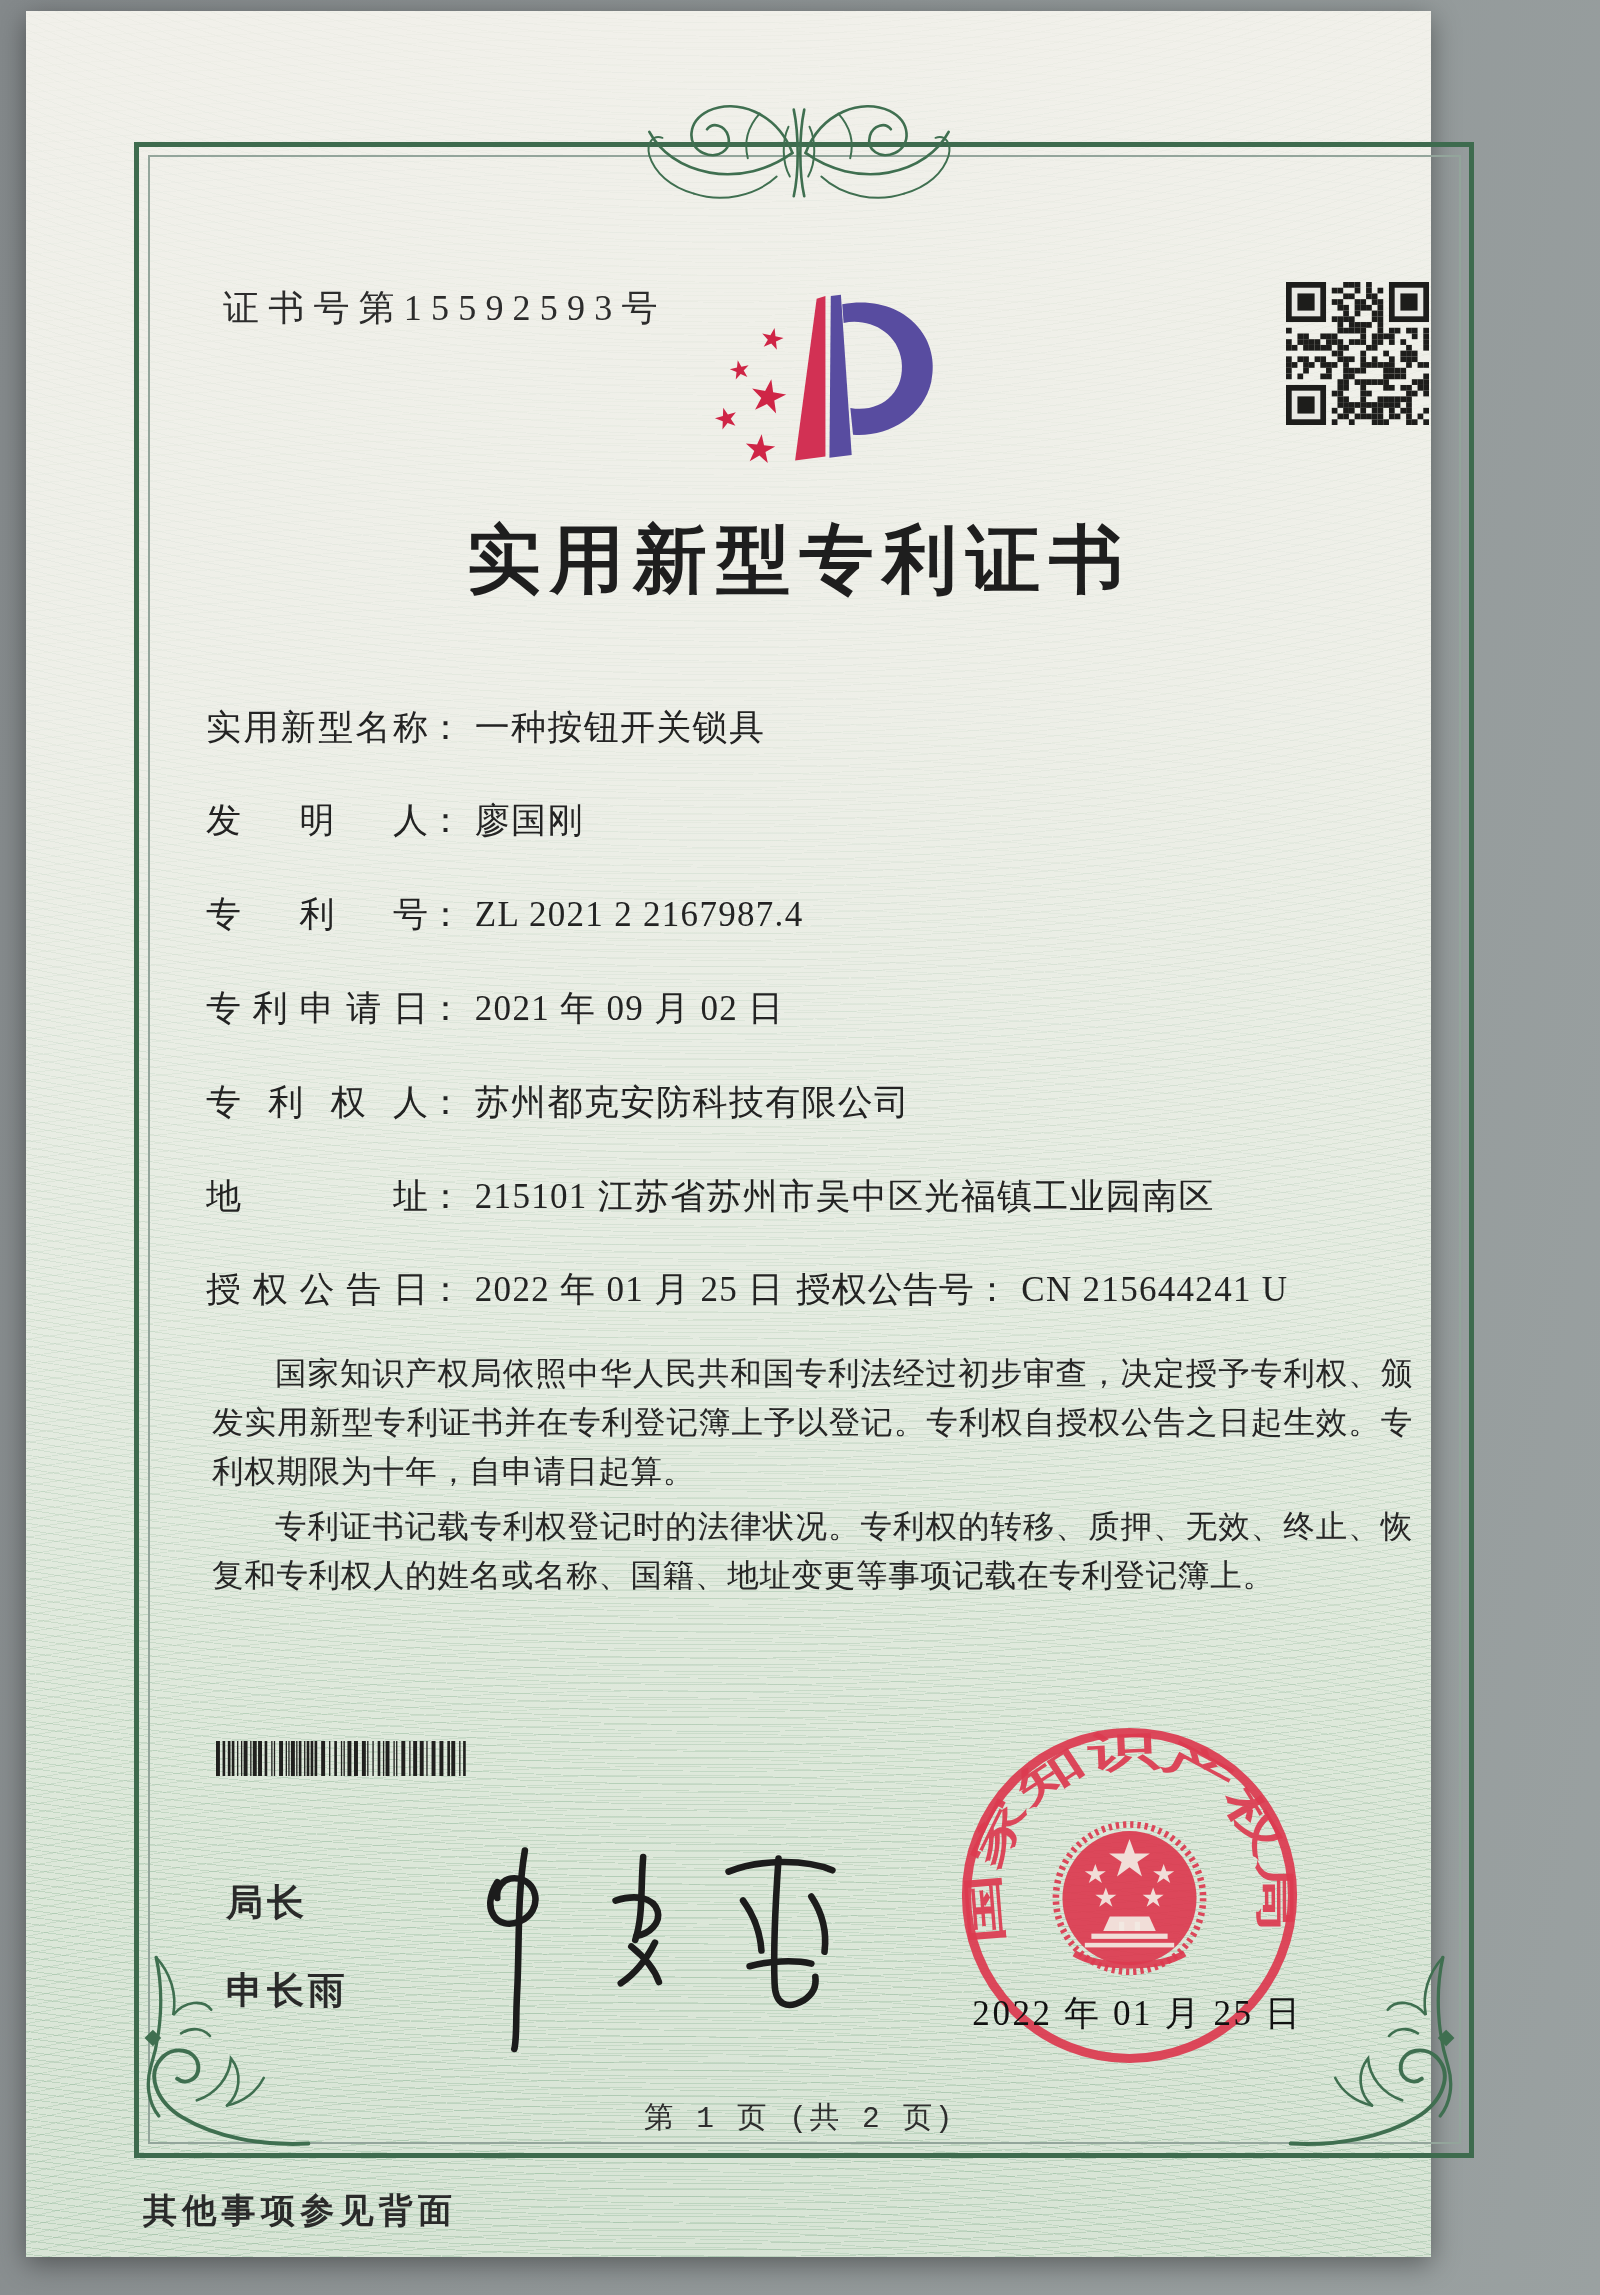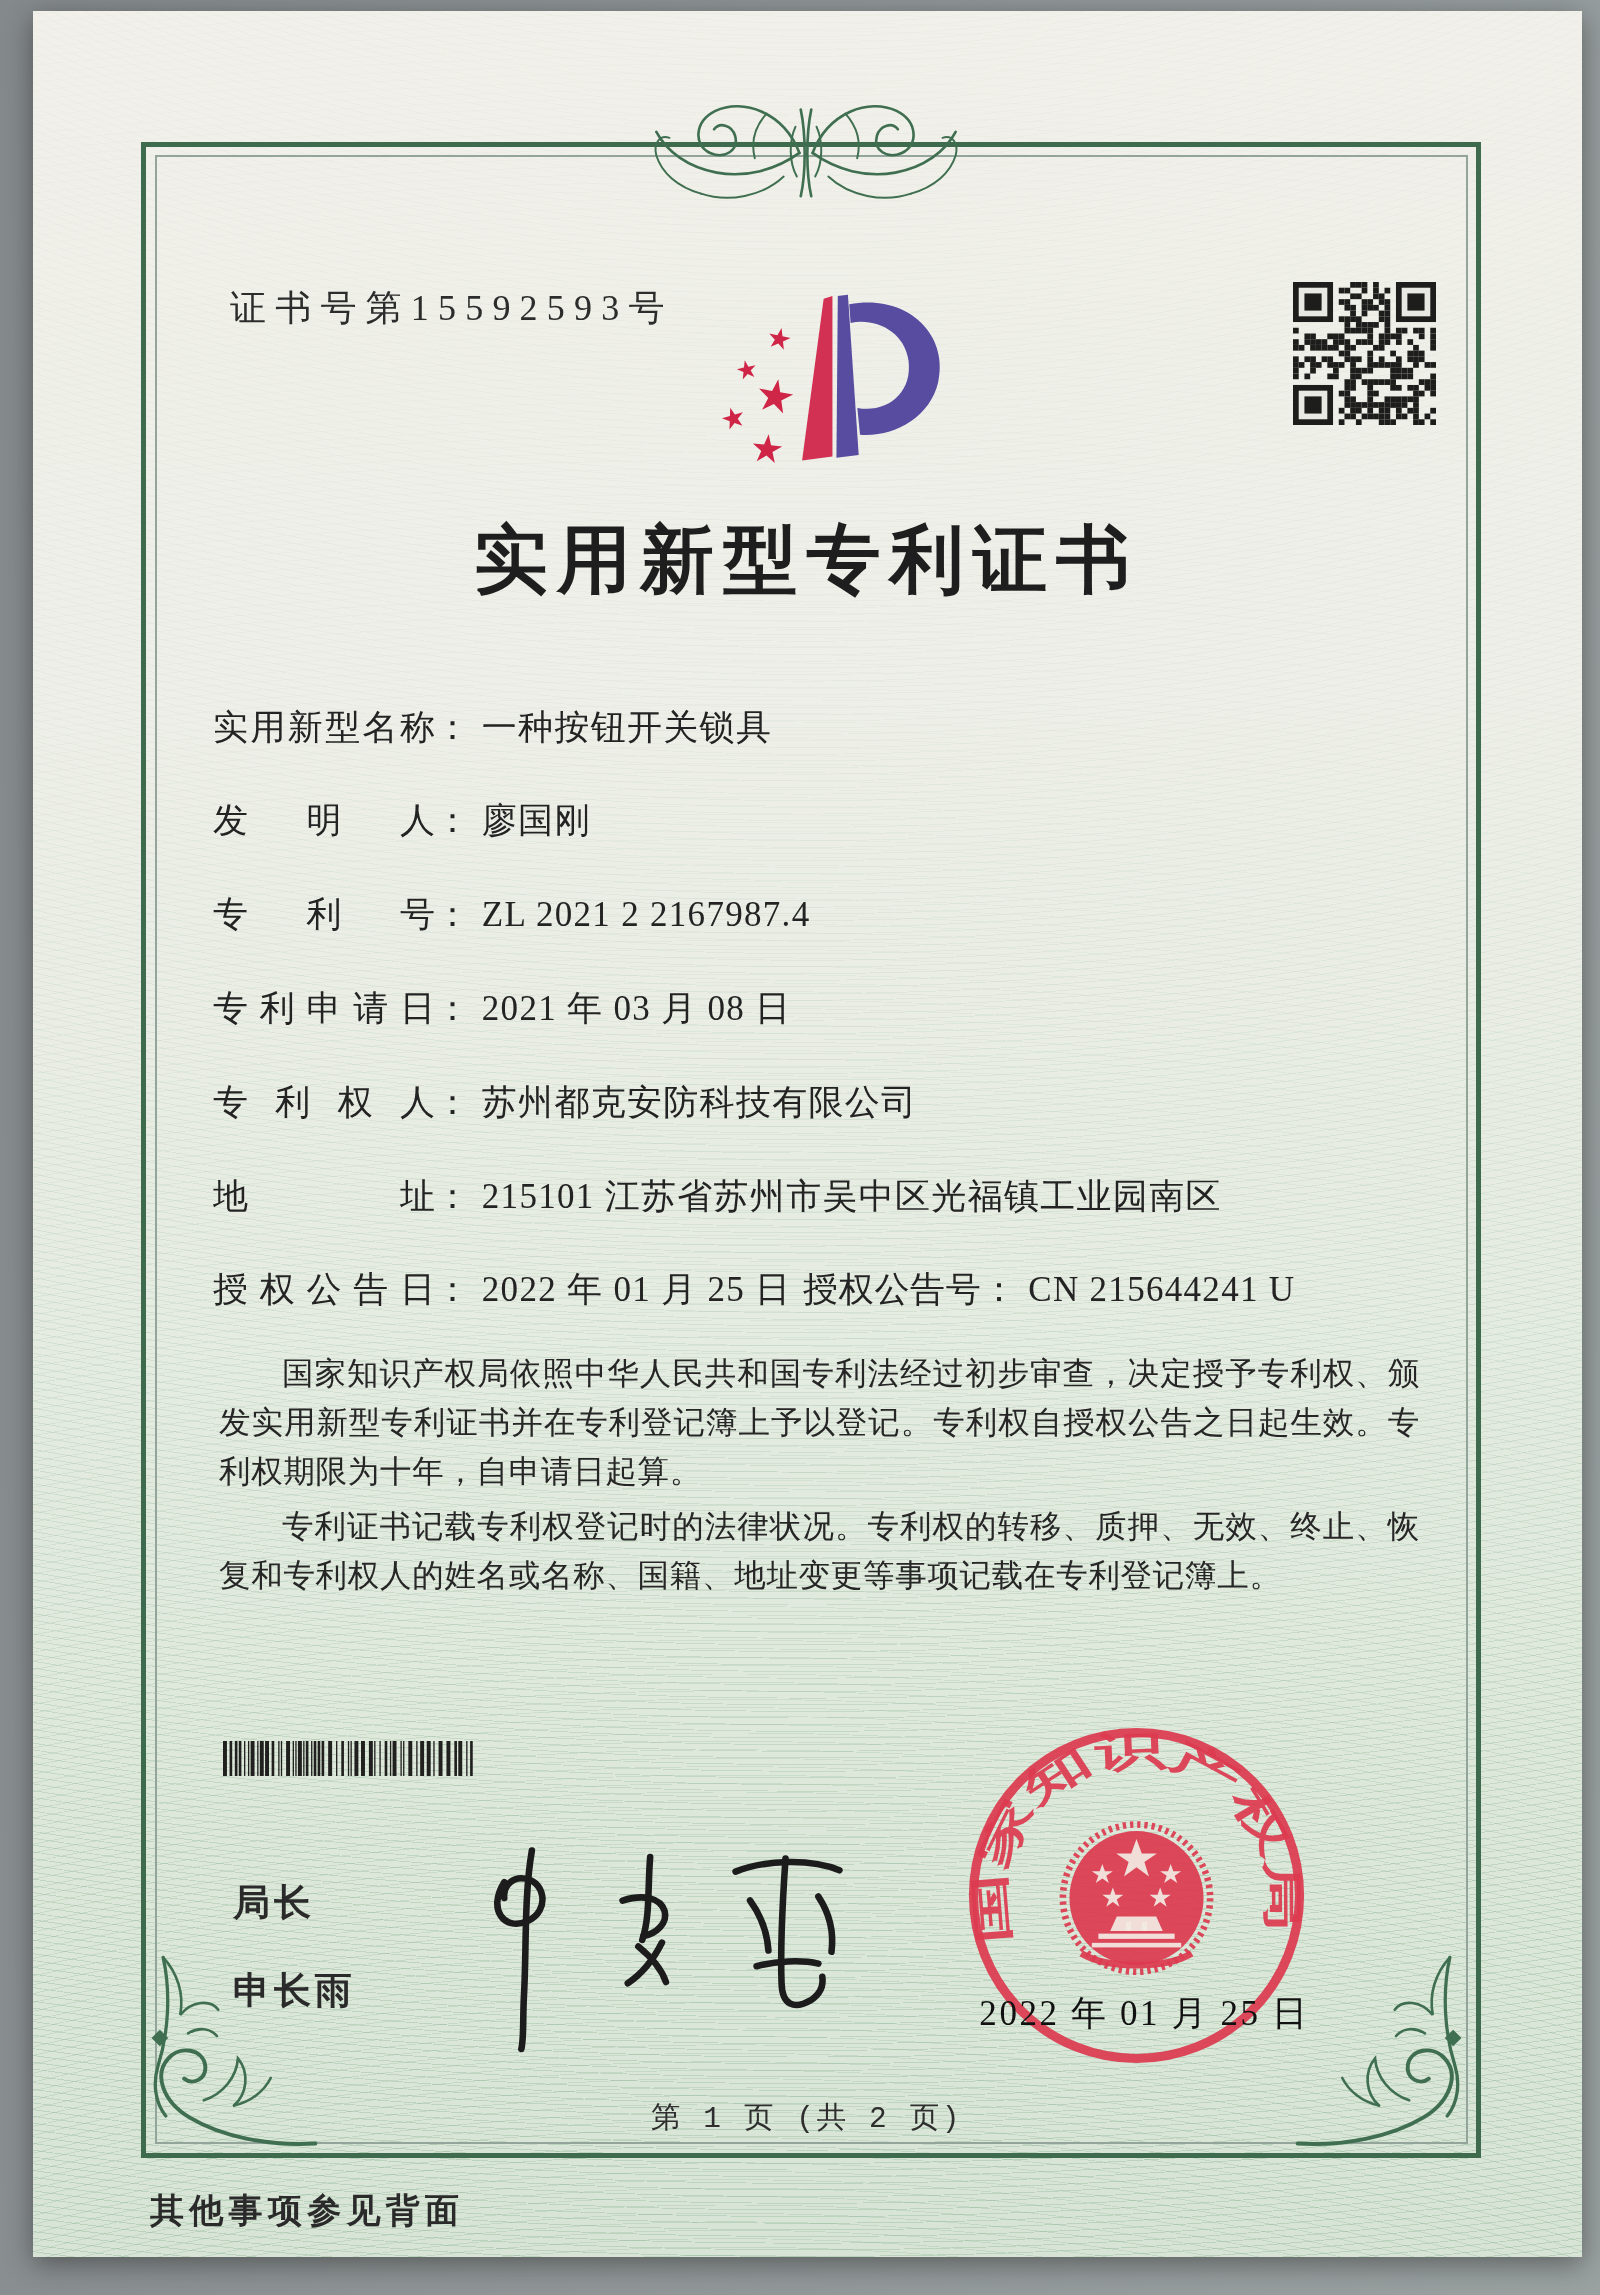--- a/index.html
+++ b/index.html
@@ -2,21 +2,21 @@
 <html style="font-size:10.5px"><head>
 <meta charset="utf-8">
 <style>
   html,body{margin:0;padding:0;}
   body{
     width:1600px;height:2295px;position:relative;overflow:hidden;
     background:linear-gradient(100deg,#84898b 0%,#8f9596 45%,#9aa1a1 100%);
     font-family:"Liberation Serif", serif;color:#232323;
   }
   .paper{
-    position:absolute;left:33px;top:10.5px;width:1549px;height:2246px;
+    position:absolute;left:26px;top:10.5px;width:1405px;height:2246px;
     background:linear-gradient(178deg,#f1f0ea 0%,#eeefe8 30%,#e6ece2 55%,#dde8da 78%,#d7e4d5 100%);
     box-shadow:0 6.6px 26px rgba(0,0,0,.4);
   }
   .paper::before{ 
     content:'';position:absolute;inset:0;z-index:0;
     background:
       repeating-radial-gradient(1182px 854px at 50% -35%, rgba(120,168,132,.30) 0 1.3px, rgba(0,0,0,0) 1.3px 9.2px),
       repeating-radial-gradient(1379px 985px at 45% 160%, rgba(120,168,132,.22) 0 1.3px, rgba(0,0,0,0) 1.3px 11.8px);
     -webkit-mask-image:linear-gradient(to bottom,rgba(0,0,0,.10) 0%,rgba(0,0,0,.18) 30%,rgba(0,0,0,.55) 60%,rgba(0,0,0,.95) 85%,rgba(0,0,0,1) 100%);
     mask-image:linear-gradient(to bottom,rgba(0,0,0,.10) 0%,rgba(0,0,0,.18) 30%,rgba(0,0,0,.55) 60%,rgba(0,0,0,.95) 85%,rgba(0,0,0,1) 100%);
@@ -382,21 +382,21 @@
   <div class="layer row" style="top:786px">
     <span class="lbl">发明人</span><span class="colon">：</span><span class="val">廖国刚</span>
   </div>
   <div class="layer row" style="top:693px">
     <span class="lbl">实用新型名称</span><span class="colon">：</span><span class="val">一种按钮开关锁具</span>
   </div>
   <div class="layer row" style="top:880px">
     <span class="lbl">专利号</span><span class="colon">：</span><span class="val">ZL 2021 2 2167987.4</span>
   </div>
   <div class="layer row" style="top:974px">
-    <span class="lbl">专利申请日</span><span class="colon">：</span><span class="val">2021 年 03 月 08 日</span>
+    <span class="lbl">专利申请日</span><span class="colon">：</span><span class="val">2021 年 09 月 02 日</span>
   </div>
   <div class="layer row" style="top:1068px">
     <span class="lbl">专利权人</span><span class="colon">：</span><span class="val">苏州都克安防科技有限公司</span>
   </div>
   <div class="layer row" style="top:1162px">
     <span class="lbl">地址</span><span class="colon">：</span><span class="val">215101 江苏省苏州市吴中区光福镇工业园南区</span>
   </div>
   <div class="layer row" style="top:1255px">
     <span class="lbl">授权公告日</span><span class="colon">：</span><span class="val">2022 年 01 月 25 日</span>
     <span class="row2">

